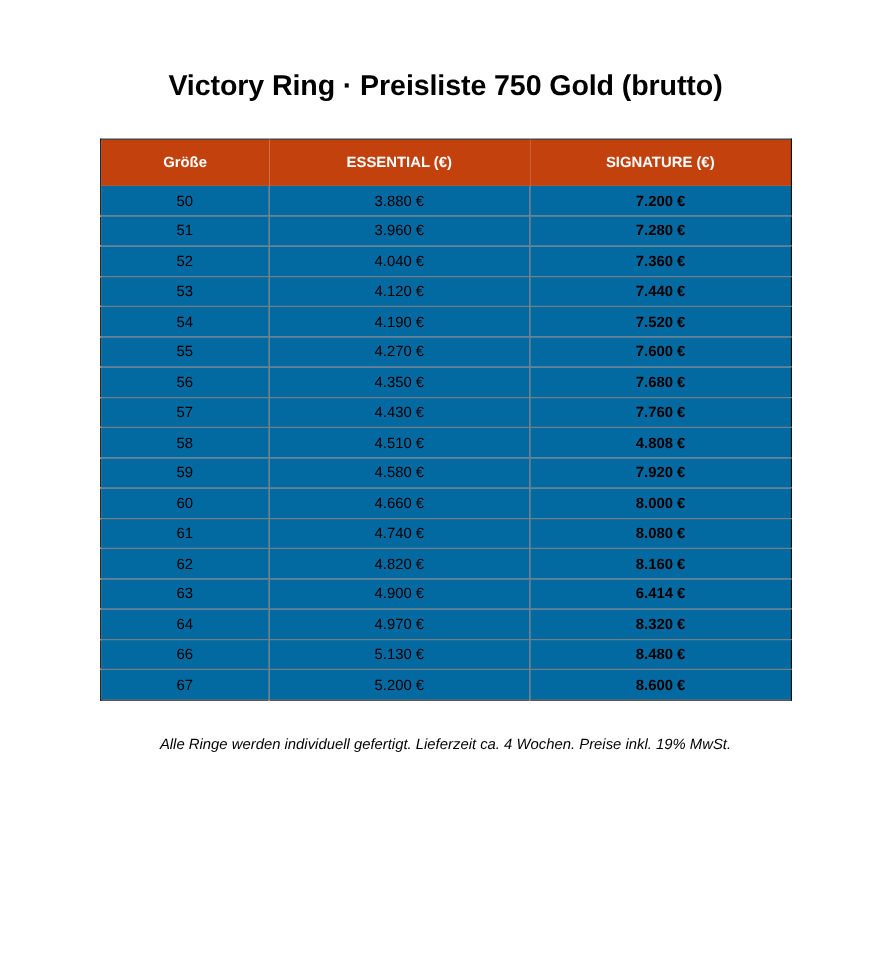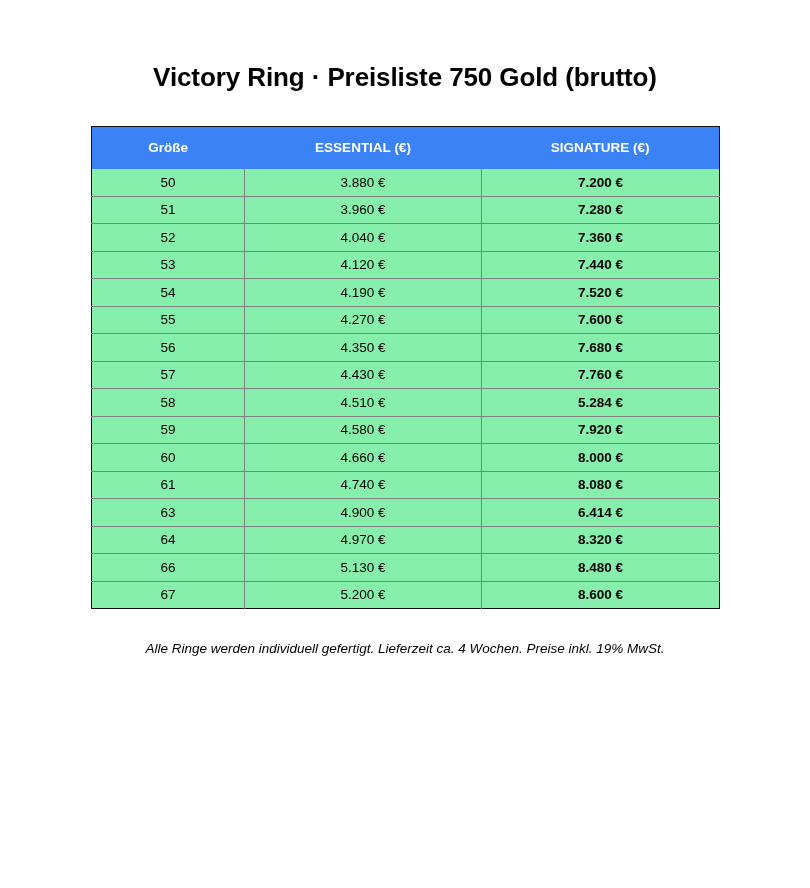--- a/index.html
+++ b/index.html
@@ -47,41 +47,41 @@
     width: 628px;
     border-collapse: collapse;
     table-layout: fixed;
     border: 1px solid #111111;
   }
   table.pricelist col.c-size     { width: 153px; }
   table.pricelist col.c-ess      { width: 237px; }
   table.pricelist col.c-sig      { width: 238px; }
 
   table.pricelist thead th {
-    background: #3b82f6;
+    background: #c2410c;
     color: #ffffff;
     font-size: 13.5px;
     font-weight: bold;
     height: 42px;
     padding: 0 6px;
     text-align: center;
     vertical-align: middle;
     border: none;
     box-sizing: border-box;
   }
   table.pricelist tbody td {
     height: 27.5px;
     padding: 0 8px;
     font-size: 13.5px;
     font-weight: normal;
     text-align: center;
     vertical-align: middle;
     border-top: 1px solid #808080;
     border-right: 1px solid #808080;
-    background: #86efac;
+    background: #0369a1;
     box-sizing: border-box;
     white-space: nowrap;
   }
   table.pricelist tbody td:last-child {
     border-right: none;
     font-weight: bold;
   }
   table.pricelist tbody tr:first-child td {
     border-top: none;
   }
@@ -153,38 +153,43 @@
             <td>7.680 €</td>
           </tr>
           <tr>
             <td>57</td>
             <td>4.430 €</td>
             <td>7.760 €</td>
           </tr>
           <tr>
             <td>58</td>
             <td>4.510 €</td>
-            <td>5.284 €</td>
+            <td>4.808 €</td>
           </tr>
           <tr>
             <td>59</td>
             <td>4.580 €</td>
             <td>7.920 €</td>
           </tr>
           <tr>
             <td>60</td>
             <td>4.660 €</td>
             <td>8.000 €</td>
           </tr>
           <tr>
             <td>61</td>
             <td>4.740 €</td>
             <td>8.080 €</td>
           </tr>
           <tr>
+            <td>62</td>
+            <td>4.820 €</td>
+            <td>8.160 €</td>
+          </tr>
+          <tr>
             <td>63</td>
             <td>4.900 €</td>
             <td>6.414 €</td>
           </tr>
           <tr>
             <td>64</td>
             <td>4.970 €</td>
             <td>8.320 €</td>
           </tr>
           <tr>

